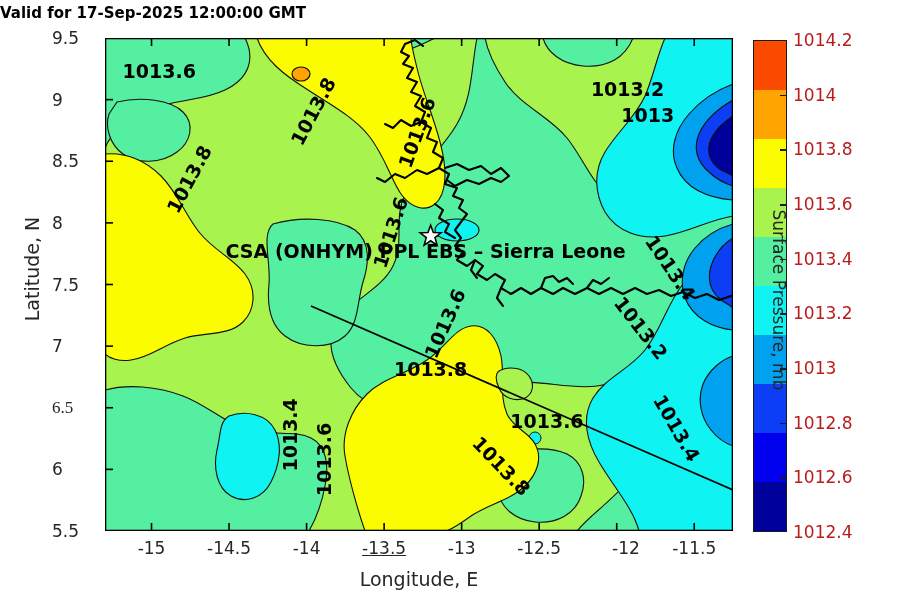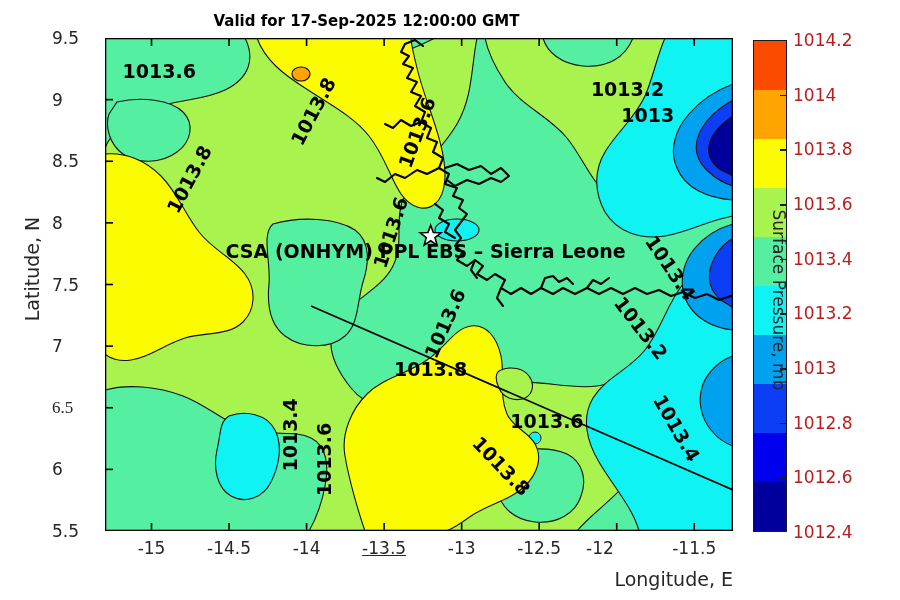--- a/index.html
+++ b/index.html
@@ -1,43 +1,43 @@
 <!DOCTYPE html>
 <html><head>
 <meta charset="utf-8">
 <style>
   html,body{margin:0;padding:0;background:#ffffff;}
   body{width:900px;height:600px;overflow:hidden;
        font-family:"DejaVu Sans","Liberation Sans",sans-serif;}
   #root{position:relative;width:900px;height:600px;background:#fff;}
 
   #title{
-    position:absolute; left:0; top:12px; width:733px;
-    text-align:center; font-size:15px; font-weight:bold; color:#000;
+    position:absolute; left:0; top:4px; width:733px;
+    text-align:left; font-size:15px; font-weight:bold; color:#000;
     letter-spacing:0px;
   }
 
   #plotwrap{position:absolute; left:105px; top:38px; width:628px; height:493px;}
   #plotsvg{display:block; width:628px; height:493px;}
 
   .ytick-label{
     position:absolute; right:0; width:46px; 
     font-size:17px; color:#262626; transform:translateY(-50%);
   }
   #ylabels{position:absolute; left:46px; top:38px; width:52px; height:493px;}
 
   .xtick-label{
     position:absolute; top:0; width:80px; text-align:center;
     font-size:17px; color:#262626; transform:translateX(-40px);
   }
   #xlabels{position:absolute; left:105px; top:538px; width:628px; height:24px;}
 
   #xaxis-title{
     position:absolute; left:105px; top:568px; width:628px;
-    text-align:right; font-size:19px; color:#262626;
+    text-align:center; font-size:19px; color:#262626;
   }
   #yaxis-title{
     position:absolute; left:-78px; top:258px; width:220px;
     text-align:center; font-size:19px; color:#262626;
     transform:rotate(-90deg); transform-origin:center center;
   }
 
   #cbarwrap{position:absolute; left:753px; top:40px; width:34px; height:492px;
             border:1.5px solid #1a1a1a; box-sizing:border-box;}
   .cband{width:100%;}
@@ -252,21 +252,21 @@
       <div class="ytick-label" style="top: 493px;">5.5</div>
     </div>
 
 <div id="xlabels">
       <div class="xtick-label" style="left: 46.5185px;">-15</div>
       <div class="xtick-label" style="left: 124.049px;">-14.5</div>
       <div class="xtick-label" style="left: 201.58px;">-14</div>
       <div class="xtick-label" style="left: 279.111px; text-decoration: underline;">-13.5</div>
       <div class="xtick-label" style="left: 356.642px;">-13</div>
       <div class="xtick-label" style="left: 434.173px;">-12.5</div>
-      <div class="xtick-label" style="left: 495px;">-12</div>
+      <div class="xtick-label" style="left: 521px;">-12</div>
       <div class="xtick-label" style="left: 589.235px;">-11.5</div>
     </div>
 
 <div id="xaxis-title">Longitude, E</div>
 <div id="yaxis-title">Latitude, N</div>
 
 <div id="cbarwrap">
       <div class="cband" style="background: rgb(250, 75, 0); height: 10%;"></div>
       <div class="cband" style="background: rgb(255, 164, 0); height: 10%;"></div>
       <div class="cband" style="background: rgb(252, 252, 0); height: 10%;"></div>

